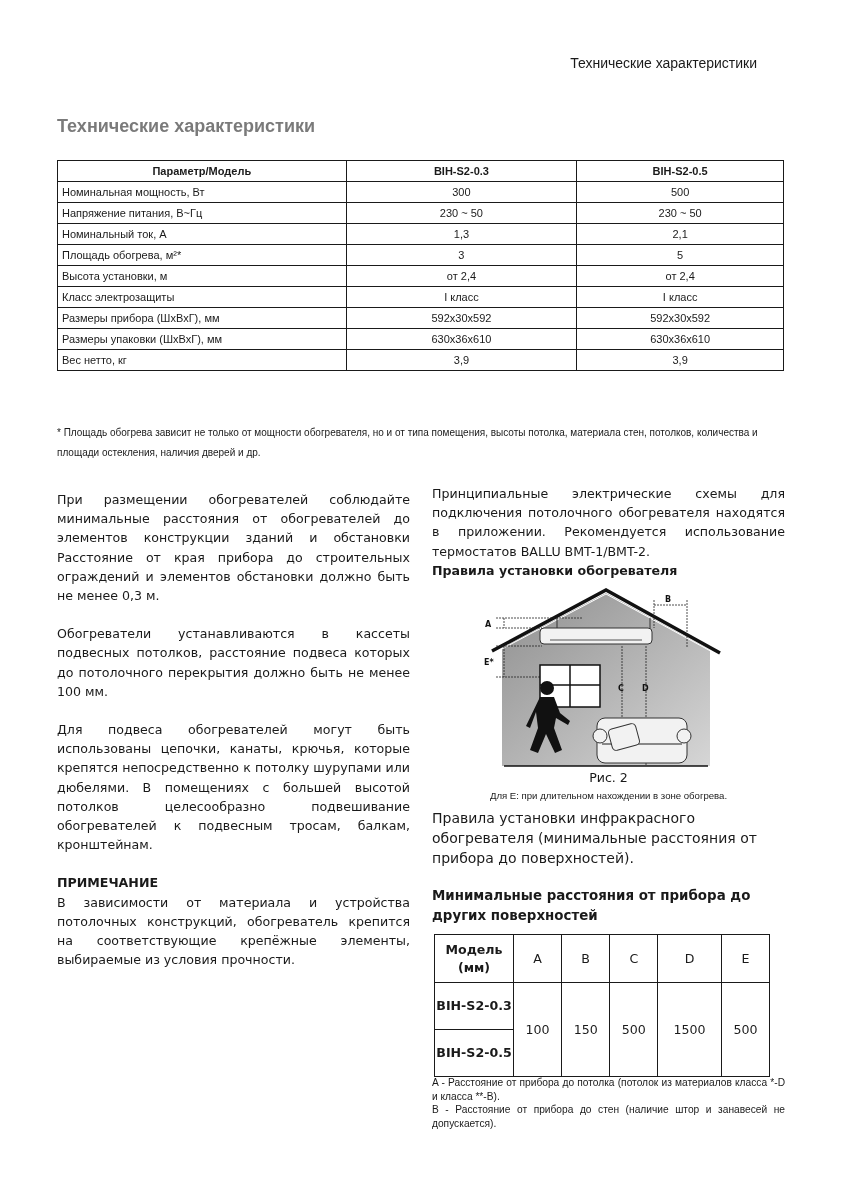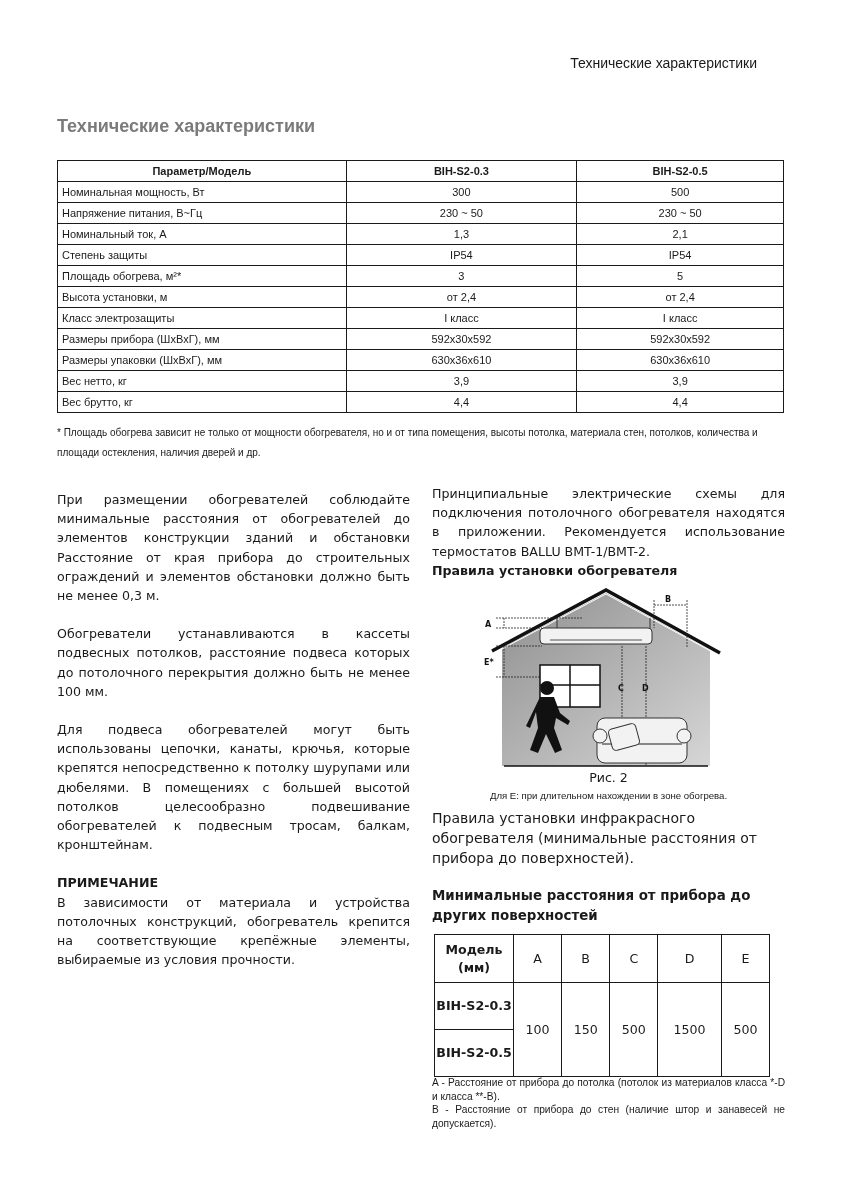--- a/index.html
+++ b/index.html
@@ -105,25 +105,20 @@
         <td>Напряжение питания, В~Гц</td>
         <td class="val">230 ~ 50</td>
         <td class="val">230 ~ 50</td>
       </tr>
       <tr>
         <td>Номинальный ток, А</td>
         <td class="val">1,3</td>
         <td class="val">2,1</td>
       </tr>
       <tr>
-        <td>Степень защиты</td>
-        <td class="val">IP54</td>
-        <td class="val">IP54</td>
-      </tr>
-      <tr>
         <td>Площадь обогрева, м²*</td>
         <td class="val">3</td>
         <td class="val">5</td>
       </tr>
       <tr>
         <td>Высота установки, м</td>
         <td class="val">от 2,4</td>
         <td class="val">от 2,4</td>
       </tr>
       <tr>
@@ -138,25 +133,20 @@
       </tr>
       <tr>
         <td>Размеры упаковки (ШхВхГ), мм</td>
         <td class="val">630x36x610</td>
         <td class="val">630x36x610</td>
       </tr>
       <tr>
         <td>Вес нетто, кг</td>
         <td class="val">3,9</td>
         <td class="val">3,9</td>
-      </tr>
-      <tr>
-        <td>Вес брутто, кг</td>
-        <td class="val">4,4</td>
-        <td class="val">4,4</td>
       </tr>
     </tbody>
 </table>
 
 <div class="footnote">* Площадь обогрева зависит не только от мощности обогревателя, но и от типа помещения, высоты потолка, материала стен, потолков, количества и площади остекления, наличия дверей и др.</div>
 
 <div class="col-left">
   <p>При размещении обогревателей соблюдайте минимальные расстояния от обогревателей до элементов конструкции зданий и обстановки Расстояние от края прибора до строительных ограждений и элементов обстановки должно быть не менее 0,3 м.</p>
   <p>Обогреватели устанавливаются в кассеты подвесных потолков, расстояние подвеса которых до потолочного перекрытия должно быть не менее 100 мм.</p>
   <p>Для подвеса обогревателей могут быть использованы цепочки, канаты, крючья, которые крепятся непосредственно к потолку шурупами или дюбелями. В помещениях с большей высотой потолков целесообразно подвешивание обогревателей к подвесным тросам, балкам, кронштейнам.</p>

